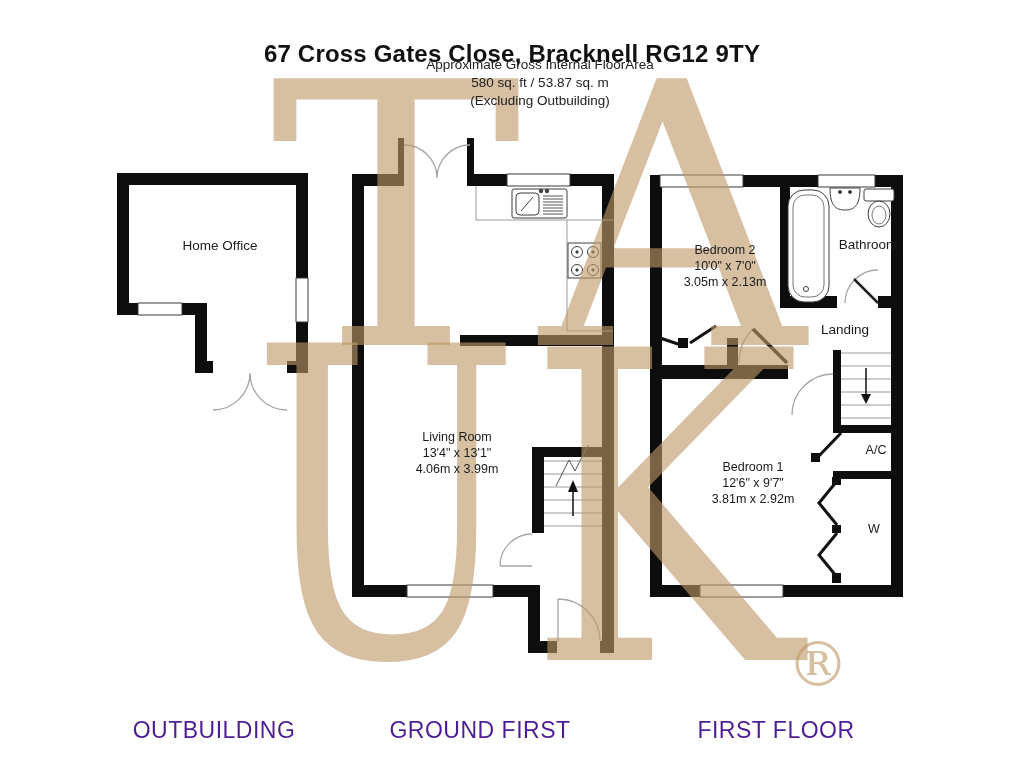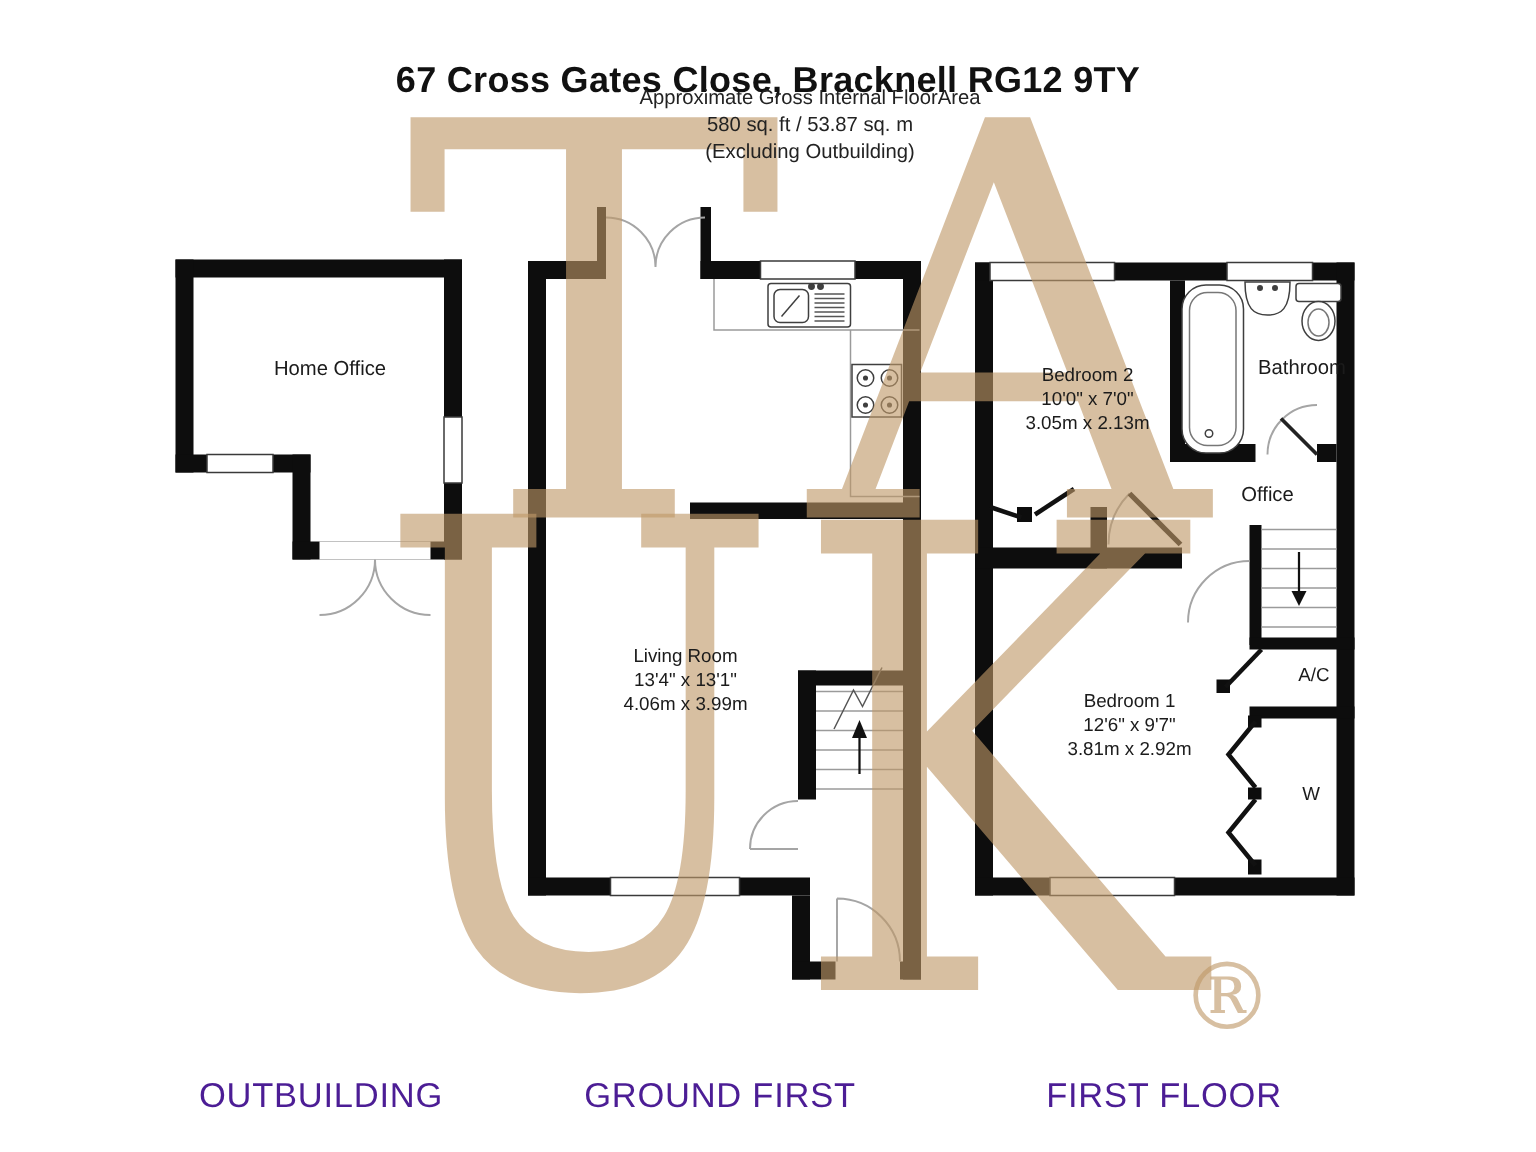--- a/index.html
+++ b/index.html
@@ -181,21 +181,21 @@
     <div>4.06m x 3.99m</div>
   </div>
 
   <div class="lbl room" style="left:718px;top:242px">
     <div>Bedroom 2</div>
     <div>10'0" x 7'0"</div>
     <div>3.05m x 2.13m</div>
   </div>
 
   <div class="lbl room room-lg" style="left:861px;top:237px">Bathroom</div>
-  <div class="lbl room room-lg" style="left:838px;top:322px">Office</div>
+  <div class="lbl room room-lg" style="left:838px;top:322px">Landing</div>
 
   <div class="lbl room" style="left:746px;top:459px">
     <div>Bedroom 1</div>
     <div>12'6" x 9'7"</div>
     <div>3.81m x 2.92m</div>
   </div>
 
   <div class="lbl room" style="left:869px;top:442px">A/C</div>
   <div class="lbl room" style="left:867px;top:521px">W</div>
 

